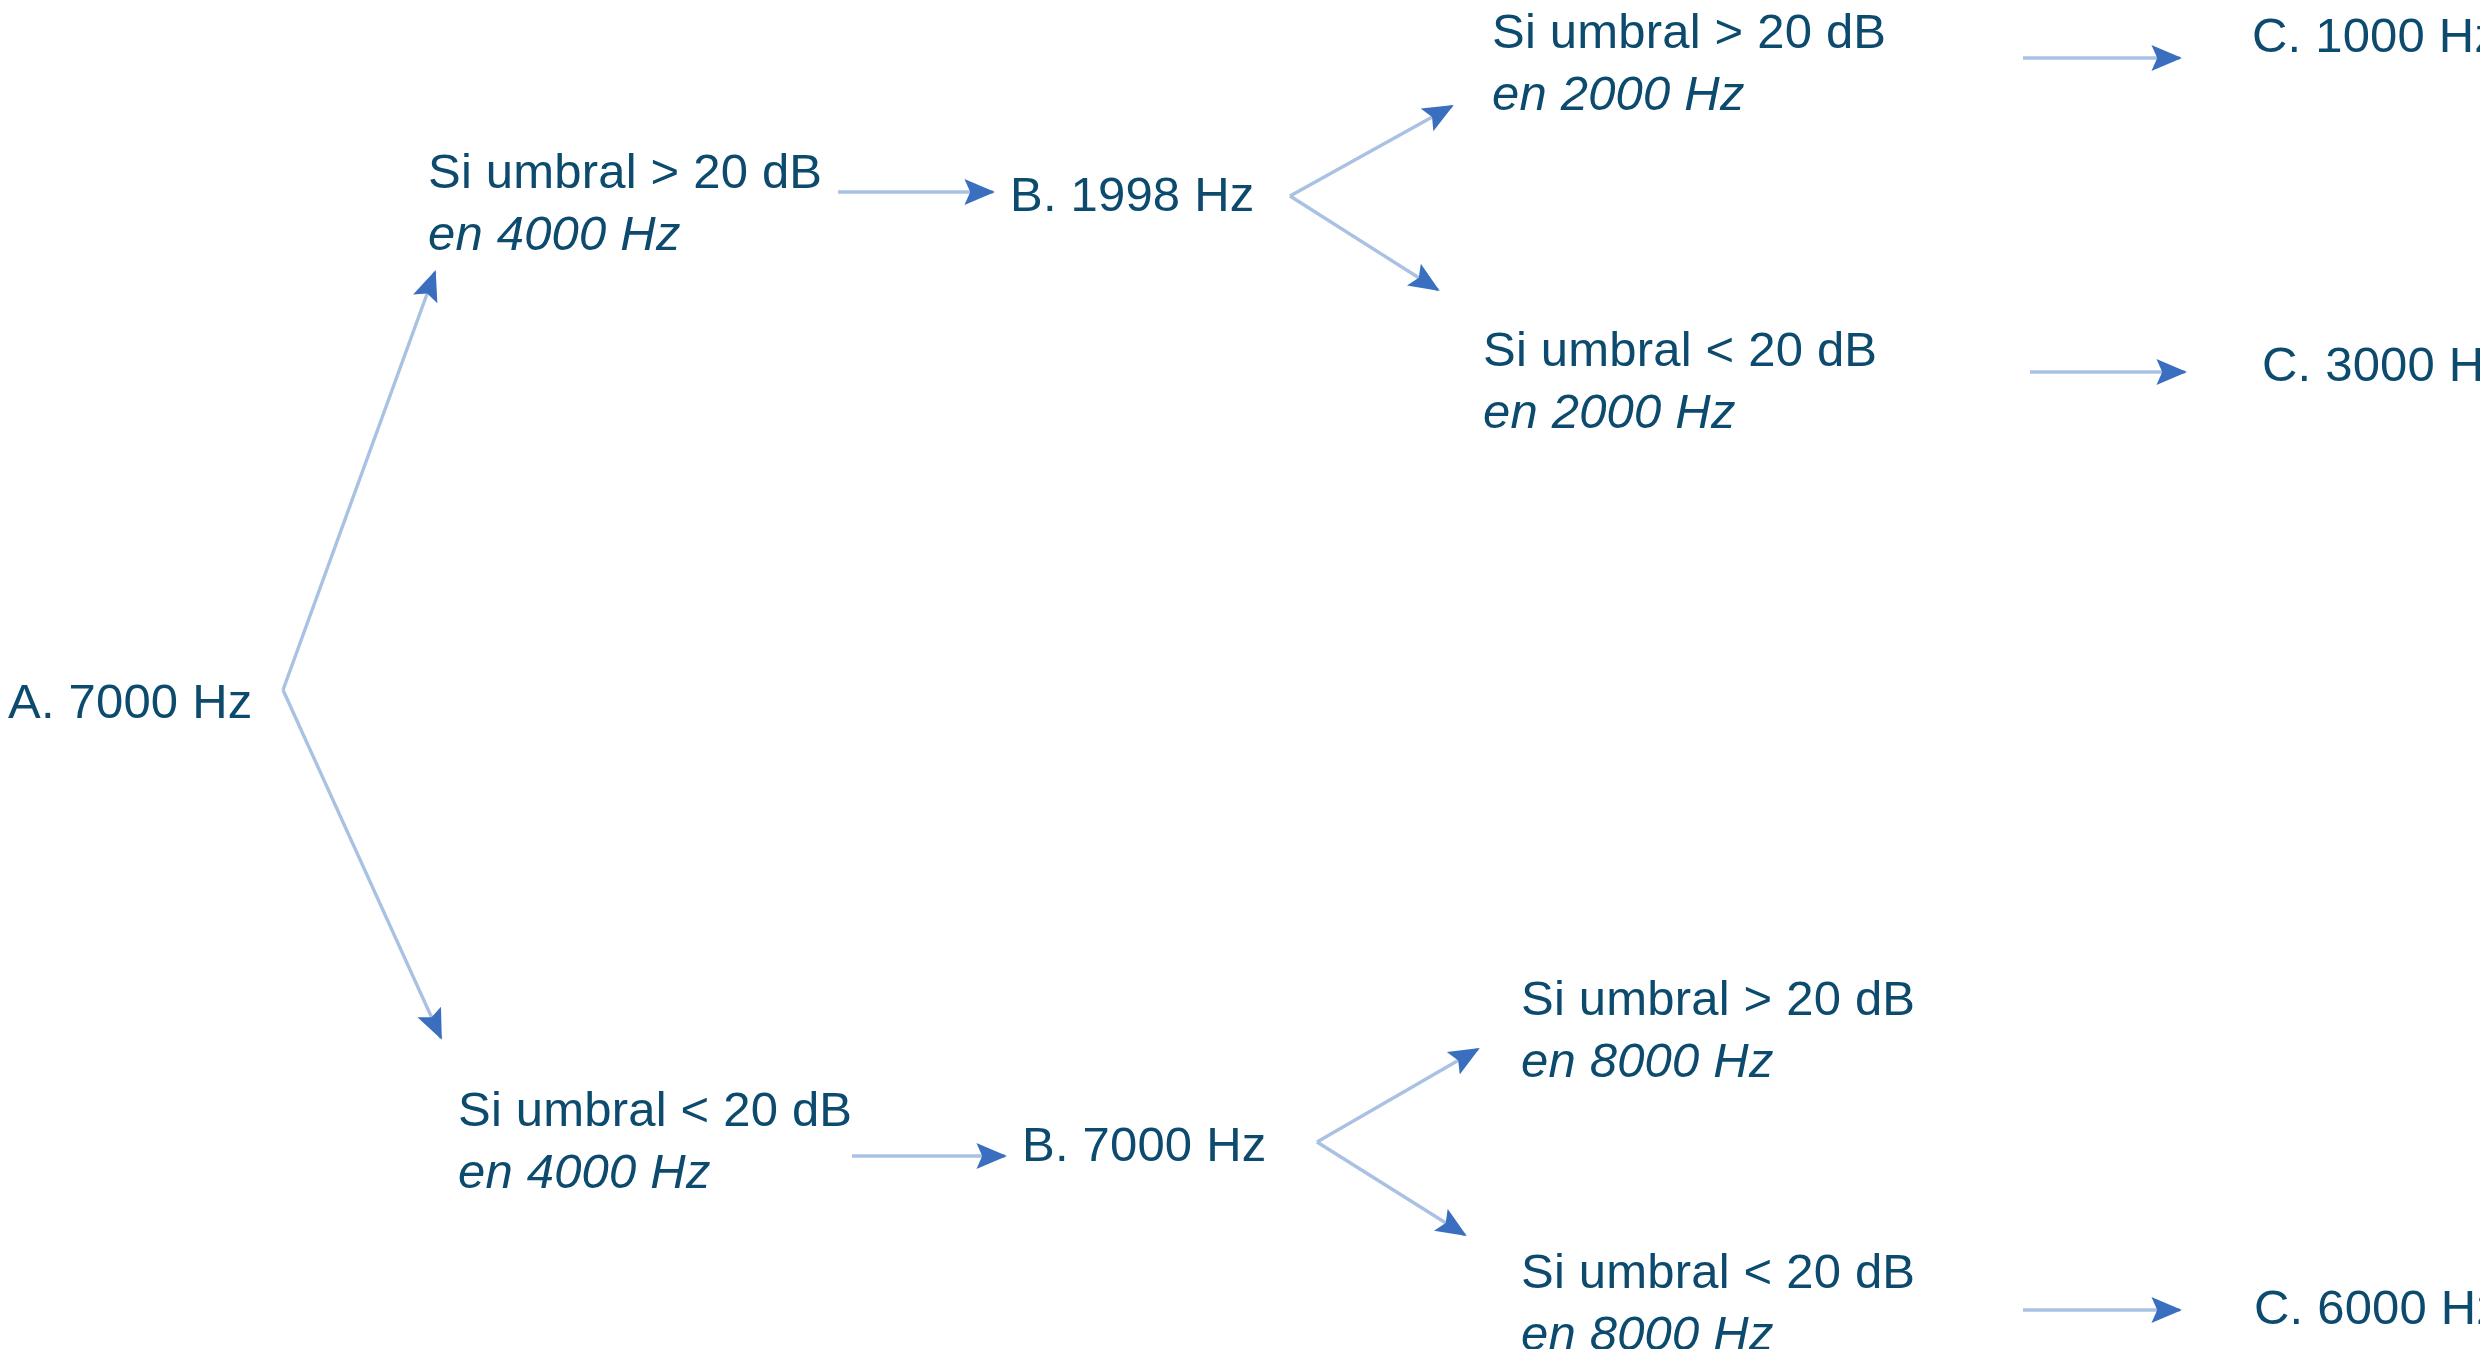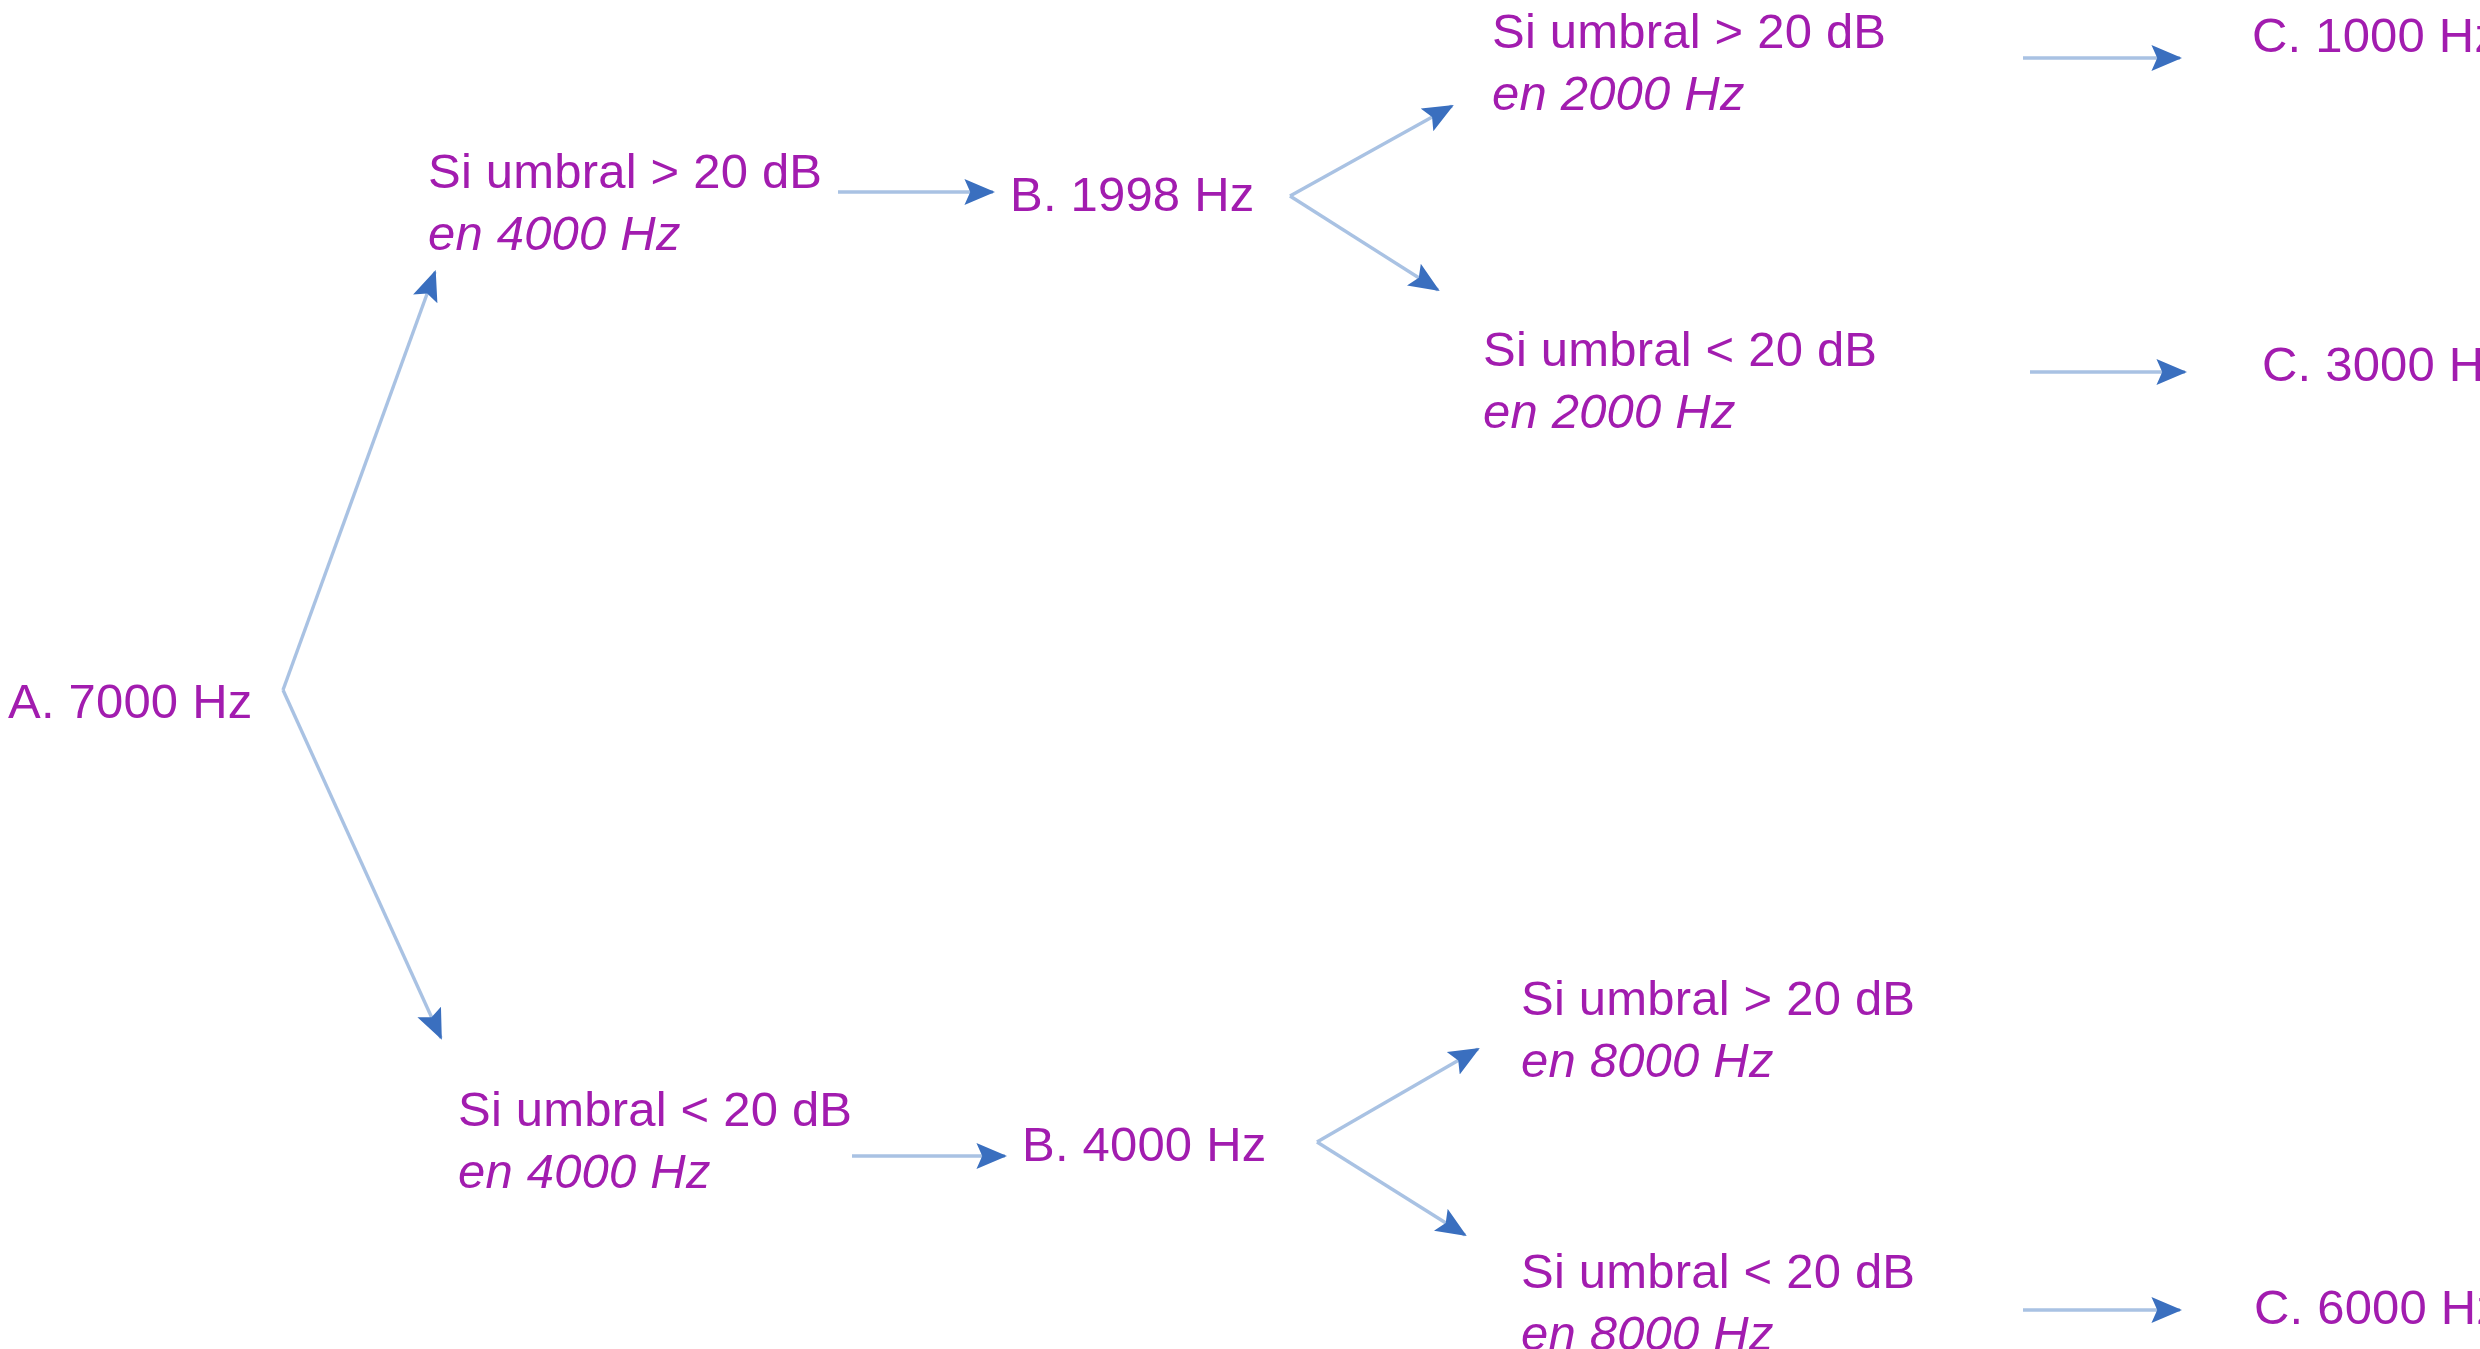--- a/index.html
+++ b/index.html
@@ -18,21 +18,21 @@
   #edges {
     position: absolute;
     left: 0;
     top: 0;
     width: 2480px;
     height: 1349px;
     pointer-events: none;
   }
   .node {
     position: absolute;
-    color: #a21caf;
+    color: #0c4a6e;
     font-size: 49px;
     line-height: 62px;
     white-space: pre;
     font-family: "Liberation Sans", sans-serif;
     letter-spacing: 0.2px;
   }
   .node .line2 { display: block; font-style: italic; }
 </style>
 </head>
 <body>
@@ -58,21 +58,21 @@
         <polyline points="2030,372 2185,372"></polyline>
         <polyline points="2023,1310 2180,1310"></polyline>
       </g>
   </svg>
 
   <div id="node-layer">
       <div class="node" style="left: 8px; top: 670px;"><span class="line1">A. 7000 Hz</span></div>
       <div class="node" style="left: 428px; top: 140px;"><span class="line1">Si umbral &gt; 20 dB</span><span class="line2">en 4000 Hz</span></div>
       <div class="node" style="left: 458px; top: 1078px;"><span class="line1">Si umbral &lt; 20 dB</span><span class="line2">en 4000 Hz</span></div>
       <div class="node" style="left: 1010px; top: 163px;"><span class="line1">B. 1998 Hz</span></div>
-      <div class="node" style="left: 1022px; top: 1113px;"><span class="line1">B. 4000 Hz</span></div>
+      <div class="node" style="left: 1022px; top: 1113px;"><span class="line1">B. 7000 Hz</span></div>
       <div class="node" style="left: 1492px; top: 0px;"><span class="line1">Si umbral &gt; 20 dB</span><span class="line2">en 2000 Hz</span></div>
       <div class="node" style="left: 1483px; top: 318px;"><span class="line1">Si umbral &lt; 20 dB</span><span class="line2">en 2000 Hz</span></div>
       <div class="node" style="left: 1521px; top: 967px;"><span class="line1">Si umbral &gt; 20 dB</span><span class="line2">en 8000 Hz</span></div>
       <div class="node" style="left: 1521px; top: 1240px;"><span class="line1">Si umbral &lt; 20 dB</span><span class="line2">en 8000 Hz</span></div>
       <div class="node" style="left: 2252px; top: 4px;"><span class="line1">C. 1000 Hz</span></div>
       <div class="node" style="left: 2262px; top: 333px;"><span class="line1">C. 3000 Hz</span></div>
       <div class="node" style="left: 2254px; top: 1276px;"><span class="line1">C. 6000 Hz</span></div>
     </div>
 
 </div>

